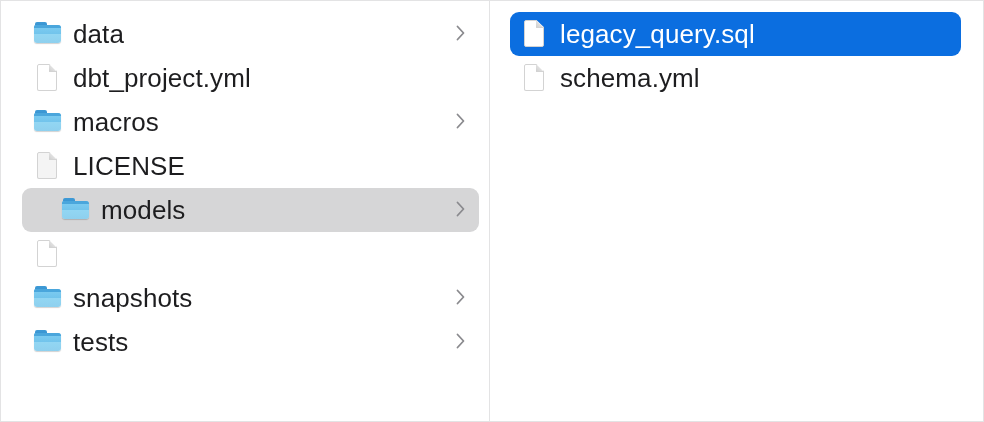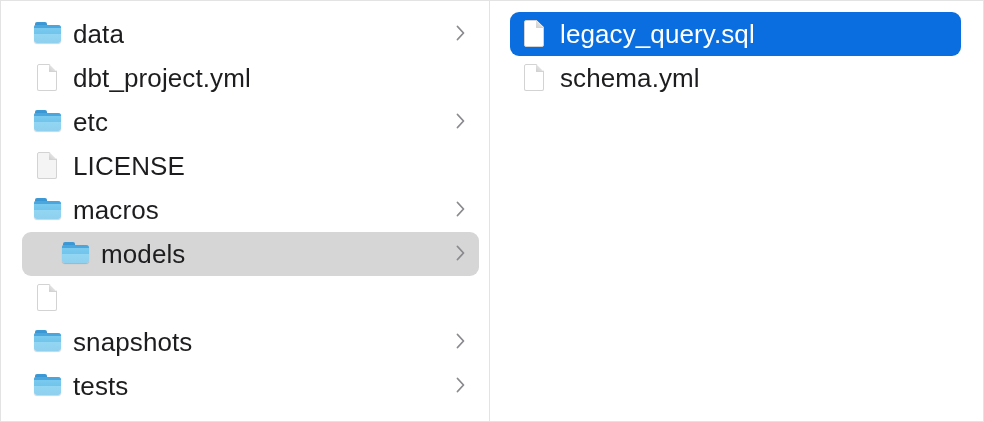--- a/index.html
+++ b/index.html
@@ -193,47 +193,34 @@
             <path d="M2.5 2.5 L8.5 9 L2.5 15.5" stroke="#8a8a8e" stroke-width="1.8" stroke-linecap="round" stroke-linejoin="round"></path>
           </svg>
         </span>
       </div>
       <div class="row">
         <span class="icon folder-icon">
           <span class="tab"></span>
           <span class="body"></span>
           <span class="lip"></span>
         </span>
-        <span class="label">etc</span>
+        <span class="label">macros</span>
         <span class="chevron">
           <svg width="12" height="18" viewBox="0 0 12 18" fill="none" xmlns="http://www.w3.org/2000/svg">
             <path d="M2.5 2.5 L8.5 9 L2.5 15.5" stroke="#8a8a8e" stroke-width="1.8" stroke-linecap="round" stroke-linejoin="round"></path>
           </svg>
         </span>
       </div>
       <div class="row">
         <span class="icon document-icon shaded">
           <span class="page"></span>
           <span class="fold"></span>
         </span>
         <span class="label">LICENSE</span>
         <span class="chevron hidden">
-          <svg width="12" height="18" viewBox="0 0 12 18" fill="none" xmlns="http://www.w3.org/2000/svg">
-            <path d="M2.5 2.5 L8.5 9 L2.5 15.5" stroke="#8a8a8e" stroke-width="1.8" stroke-linecap="round" stroke-linejoin="round"></path>
-          </svg>
-        </span>
-      </div>
-      <div class="row">
-        <span class="icon folder-icon">
-          <span class="tab"></span>
-          <span class="body"></span>
-          <span class="lip"></span>
-        </span>
-        <span class="label">macros</span>
-        <span class="chevron">
           <svg width="12" height="18" viewBox="0 0 12 18" fill="none" xmlns="http://www.w3.org/2000/svg">
             <path d="M2.5 2.5 L8.5 9 L2.5 15.5" stroke="#8a8a8e" stroke-width="1.8" stroke-linecap="round" stroke-linejoin="round"></path>
           </svg>
         </span>
       </div>
       <div class="row selected-gray">
         <span class="icon folder-icon">
           <span class="tab"></span>
           <span class="body"></span>
           <span class="lip"></span>

